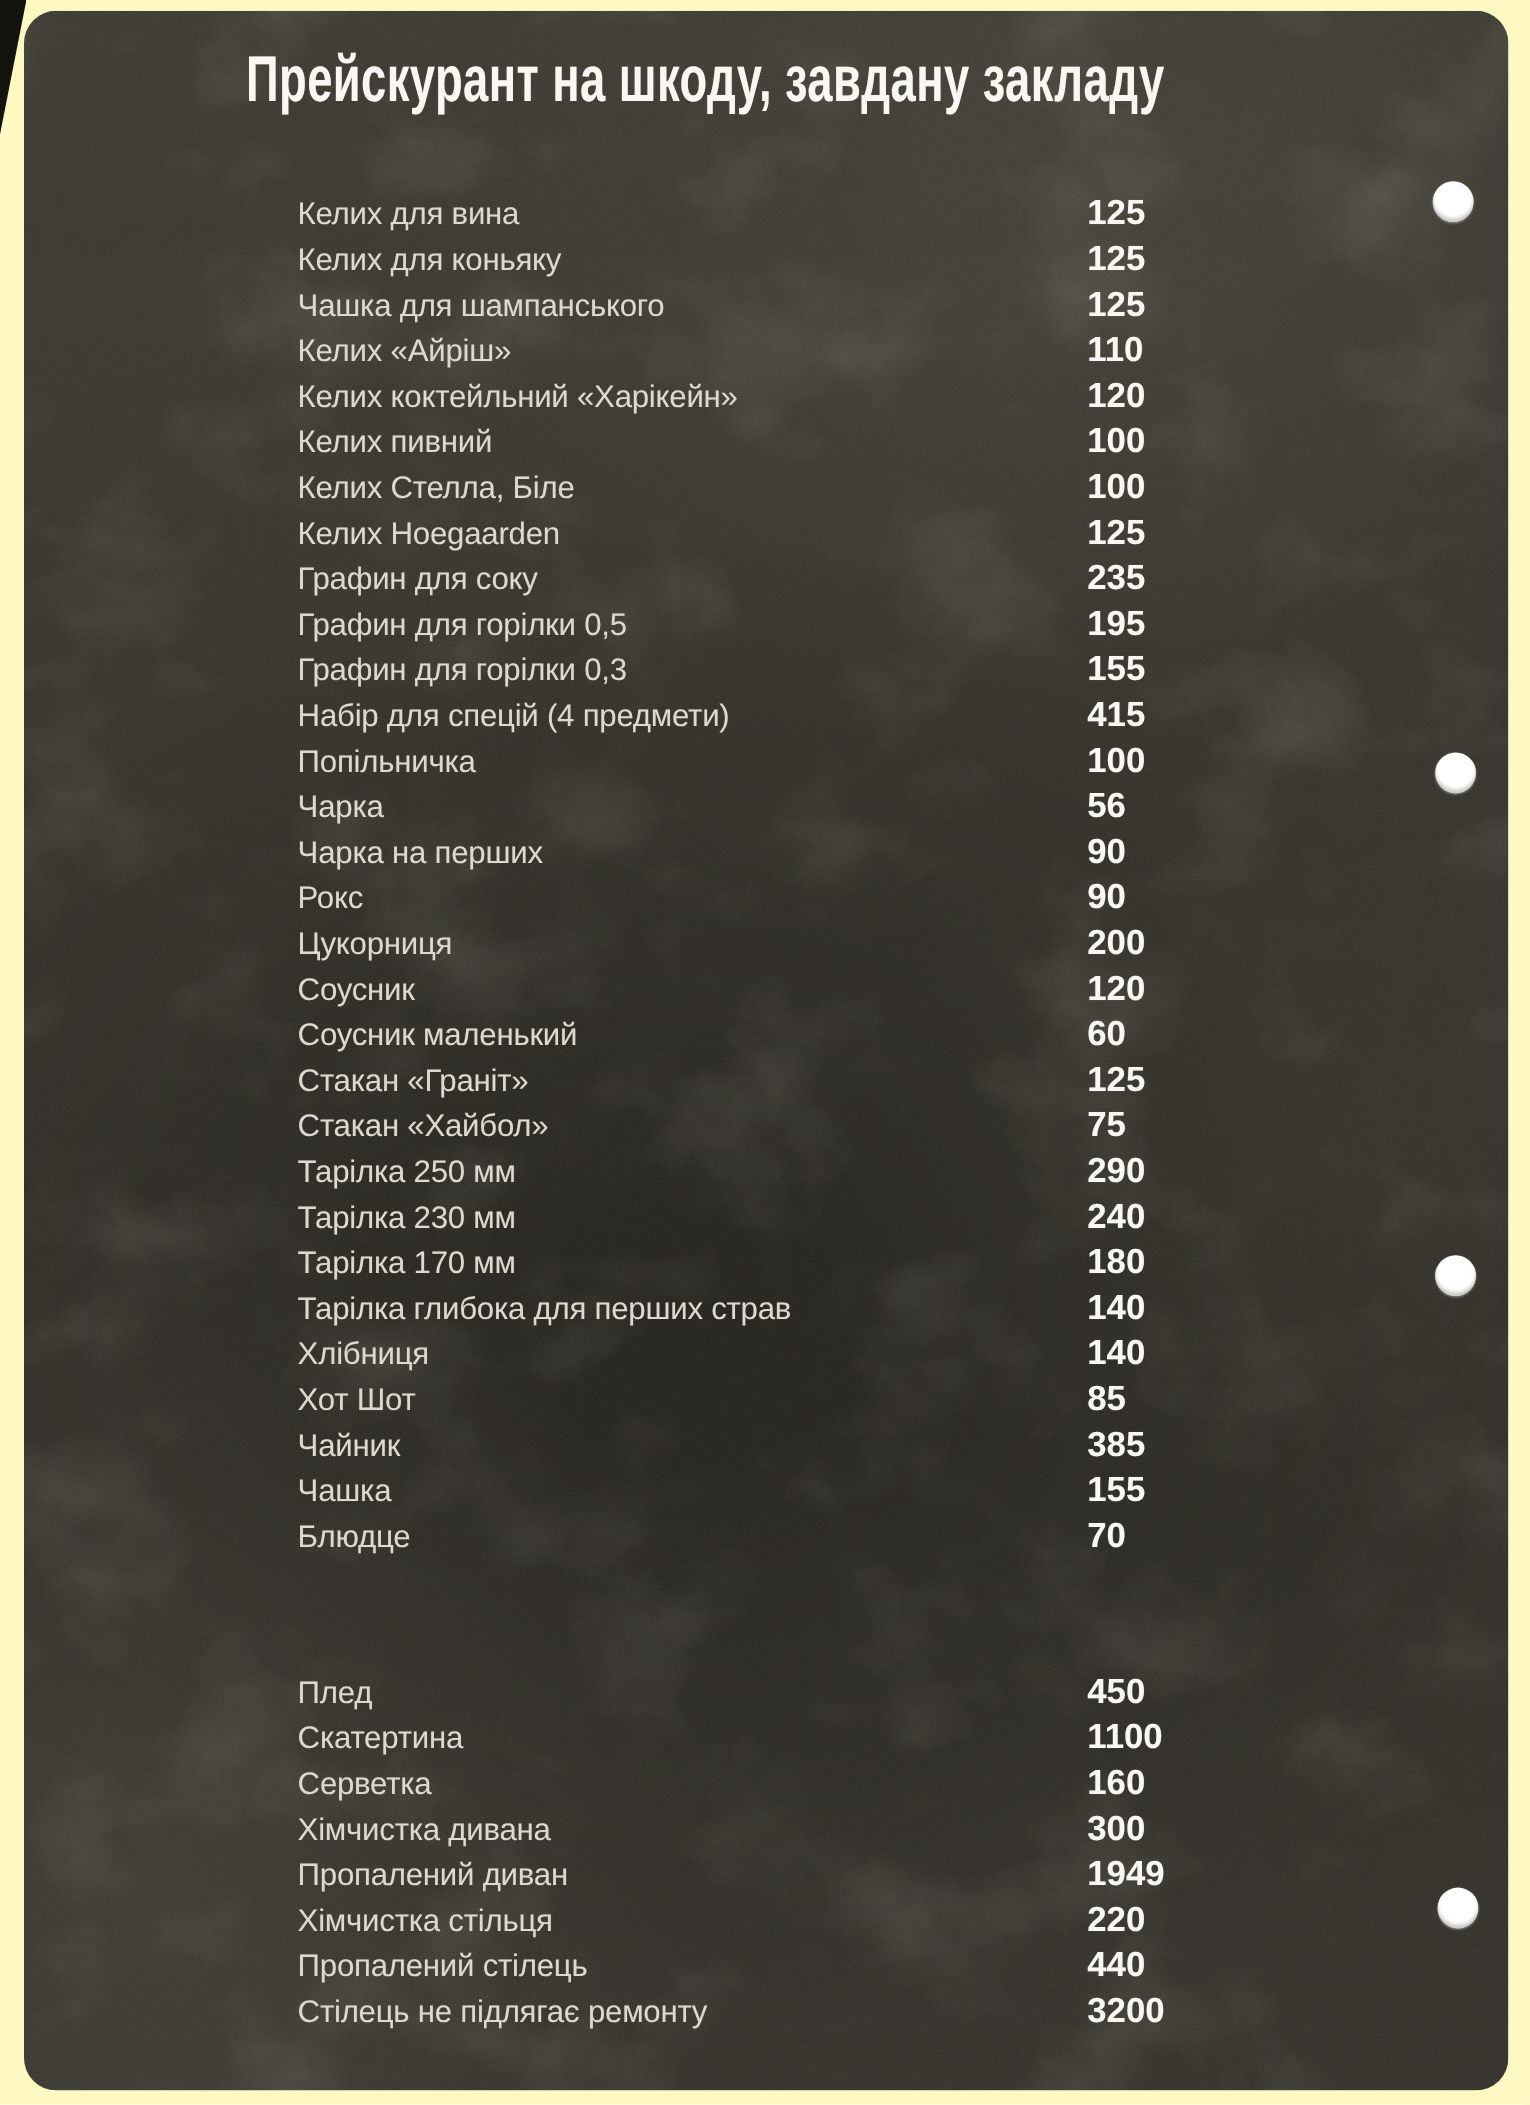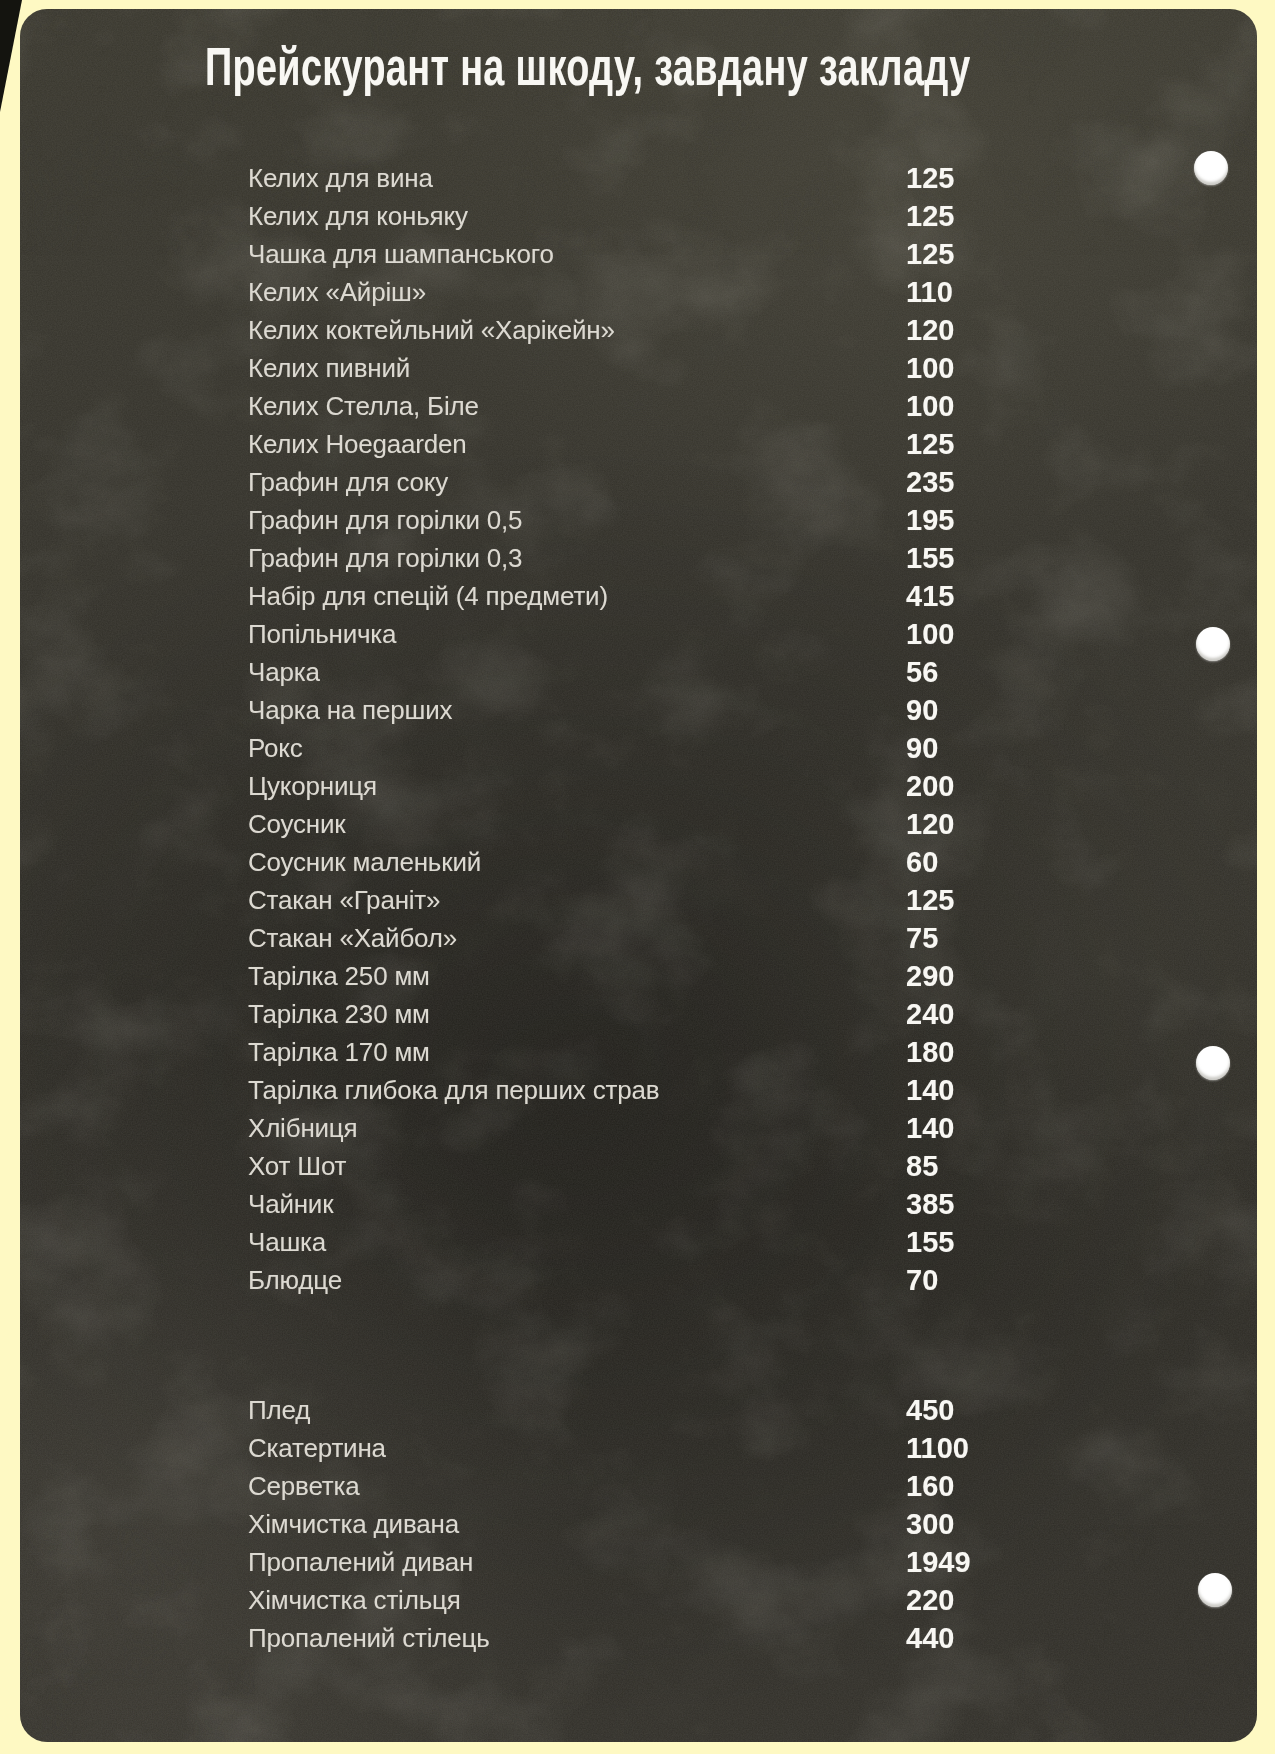--- a/index.html
+++ b/index.html
@@ -283,20 +283,24 @@
             <span class="price">1949</span>
           </div>
           <div class="row">
             <span class="label">Хімчистка стільця</span>
             <span class="price">220</span>
           </div>
           <div class="row">
             <span class="label">Пропалений стілець</span>
             <span class="price">440</span>
           </div>
+          <div class="row">
+            <span class="label">Стілець не підлягає ремонту</span>
+            <span class="price">3200</span>
+          </div>
         </div>
     </div>
 
     <div class="hole hole-1"></div>
     <div class="hole hole-2"></div>
     <div class="hole hole-3"></div>
     <div class="hole hole-4"></div>
   </div>
 </div>
 

